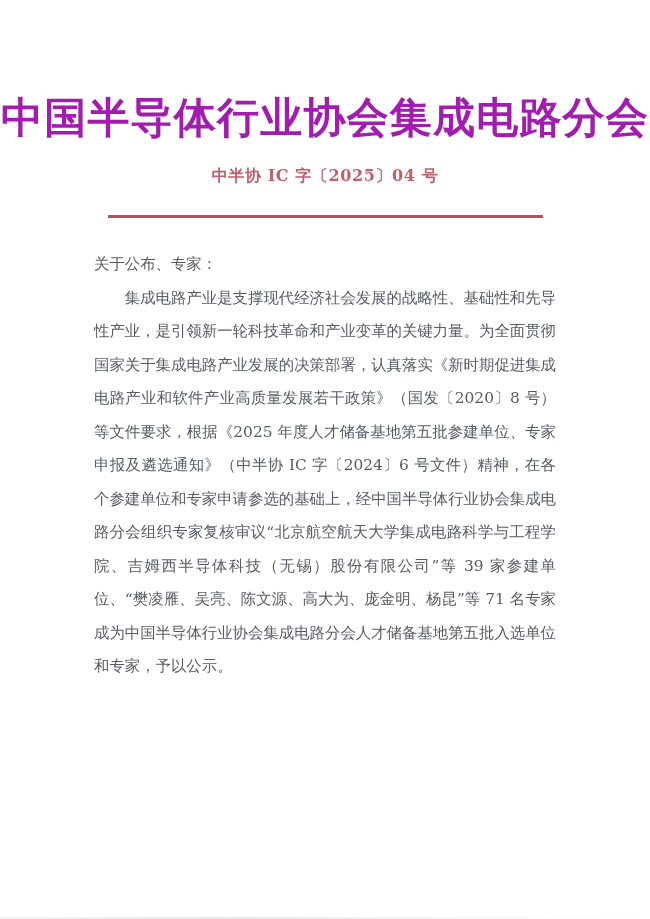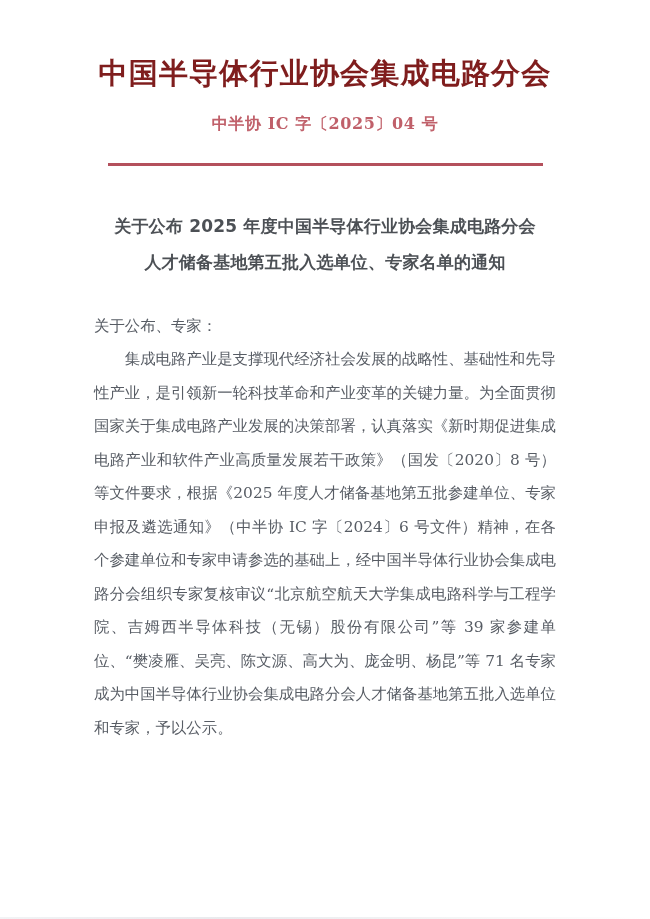--- a/index.html
+++ b/index.html
@@ -32,25 +32,26 @@
     pointer-events: none;
   }
 
   .doc-header {
     padding-top: 56px;
     text-align: center;
   }
   .org-title {
     font-family: "DejaVu Serif", "Liberation Serif", serif;
     font-weight: 700;
-    font-size: 29px;
+    font-size: 42px;
     line-height: 1.24;
     letter-spacing: 1.2px;
-    color: #7f1d1d;
+    color: #a21caf;
     white-space: nowrap;
+    margin-top: 36px;
   }
   .doc-number {
     margin-top: 22px;
     font-family: "DejaVu Serif", "Liberation Serif", serif;
     font-weight: 700;
     font-size: 16px;
     letter-spacing: 0.6px;
     color: #c0606a;
   }
 
@@ -99,23 +100,19 @@
 
 <div class="page">
 
   <div class="doc-header">
     <div class="org-title">中国半导体行业协会集成电路分会</div>
     <div class="doc-number">中半协 IC 字〔2025〕04 号</div>
   </div>
 
   <hr class="header-rule">
 
-  <div class="doc-title">
-    <span class="tline">关于公布 2025 年度中国半导体行业协会集成电路分会</span>
-    <span class="tline">人才储备基地第五批入选单位、专家名单的通知</span>
-  </div>
 
   <div class="doc-body">
     <p class="salutation">关于公布、专家：</p>
     <p class="body-para">集成电路产业是支撑现代经济社会发展的战略性、基础性和先导性产业，是引领新一轮科技革命和产业变革的关键力量。为全面贯彻国家关于集成电路产业发展的决策部署，认真落实《新时期促进集成电路产业和软件产业高质量发展若干政策》（国发〔2020〕8 号）等文件要求，根据《2025 年度人才储备基地第五批参建单位、专家申报及遴选通知》（中半协 IC 字〔2024〕6 号文件）精神，在各个参建单位和专家申请参选的基础上，经中国半导体行业协会集成电路分会组织专家复核审议“北京航空航天大学集成电路科学与工程学院、吉姆西半导体科技（无锡）股份有限公司”等 39 家参建单位、“樊凌雁、吴亮、陈文源、高大为、庞金明、杨昆”等 71 名专家成为中国半导体行业协会集成电路分会人才储备基地第五批入选单位和专家，予以公示。</p>
   </div>
 
 </div>
 
 </body></html>

